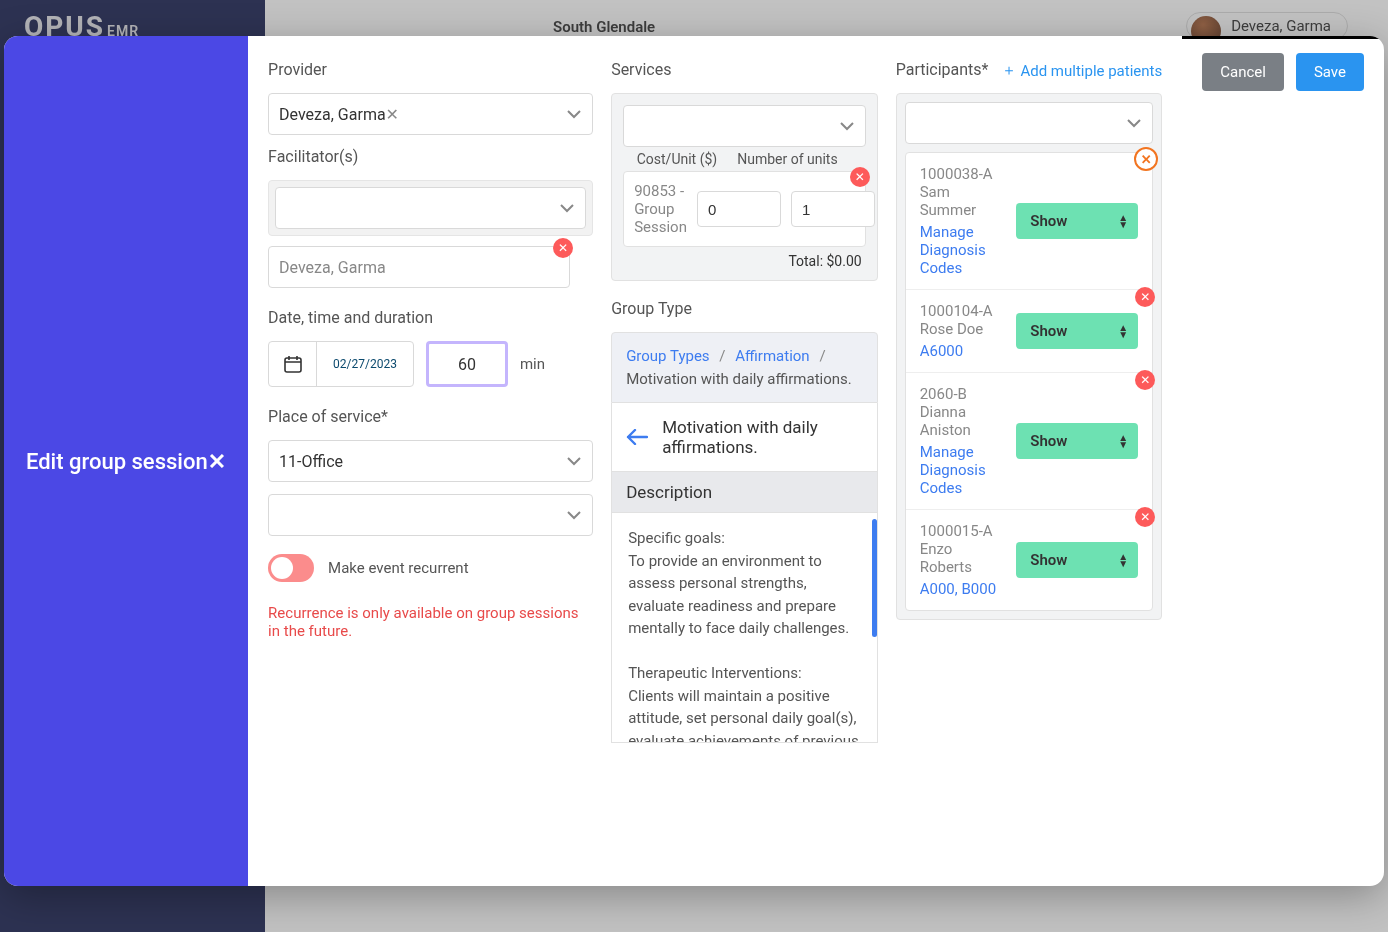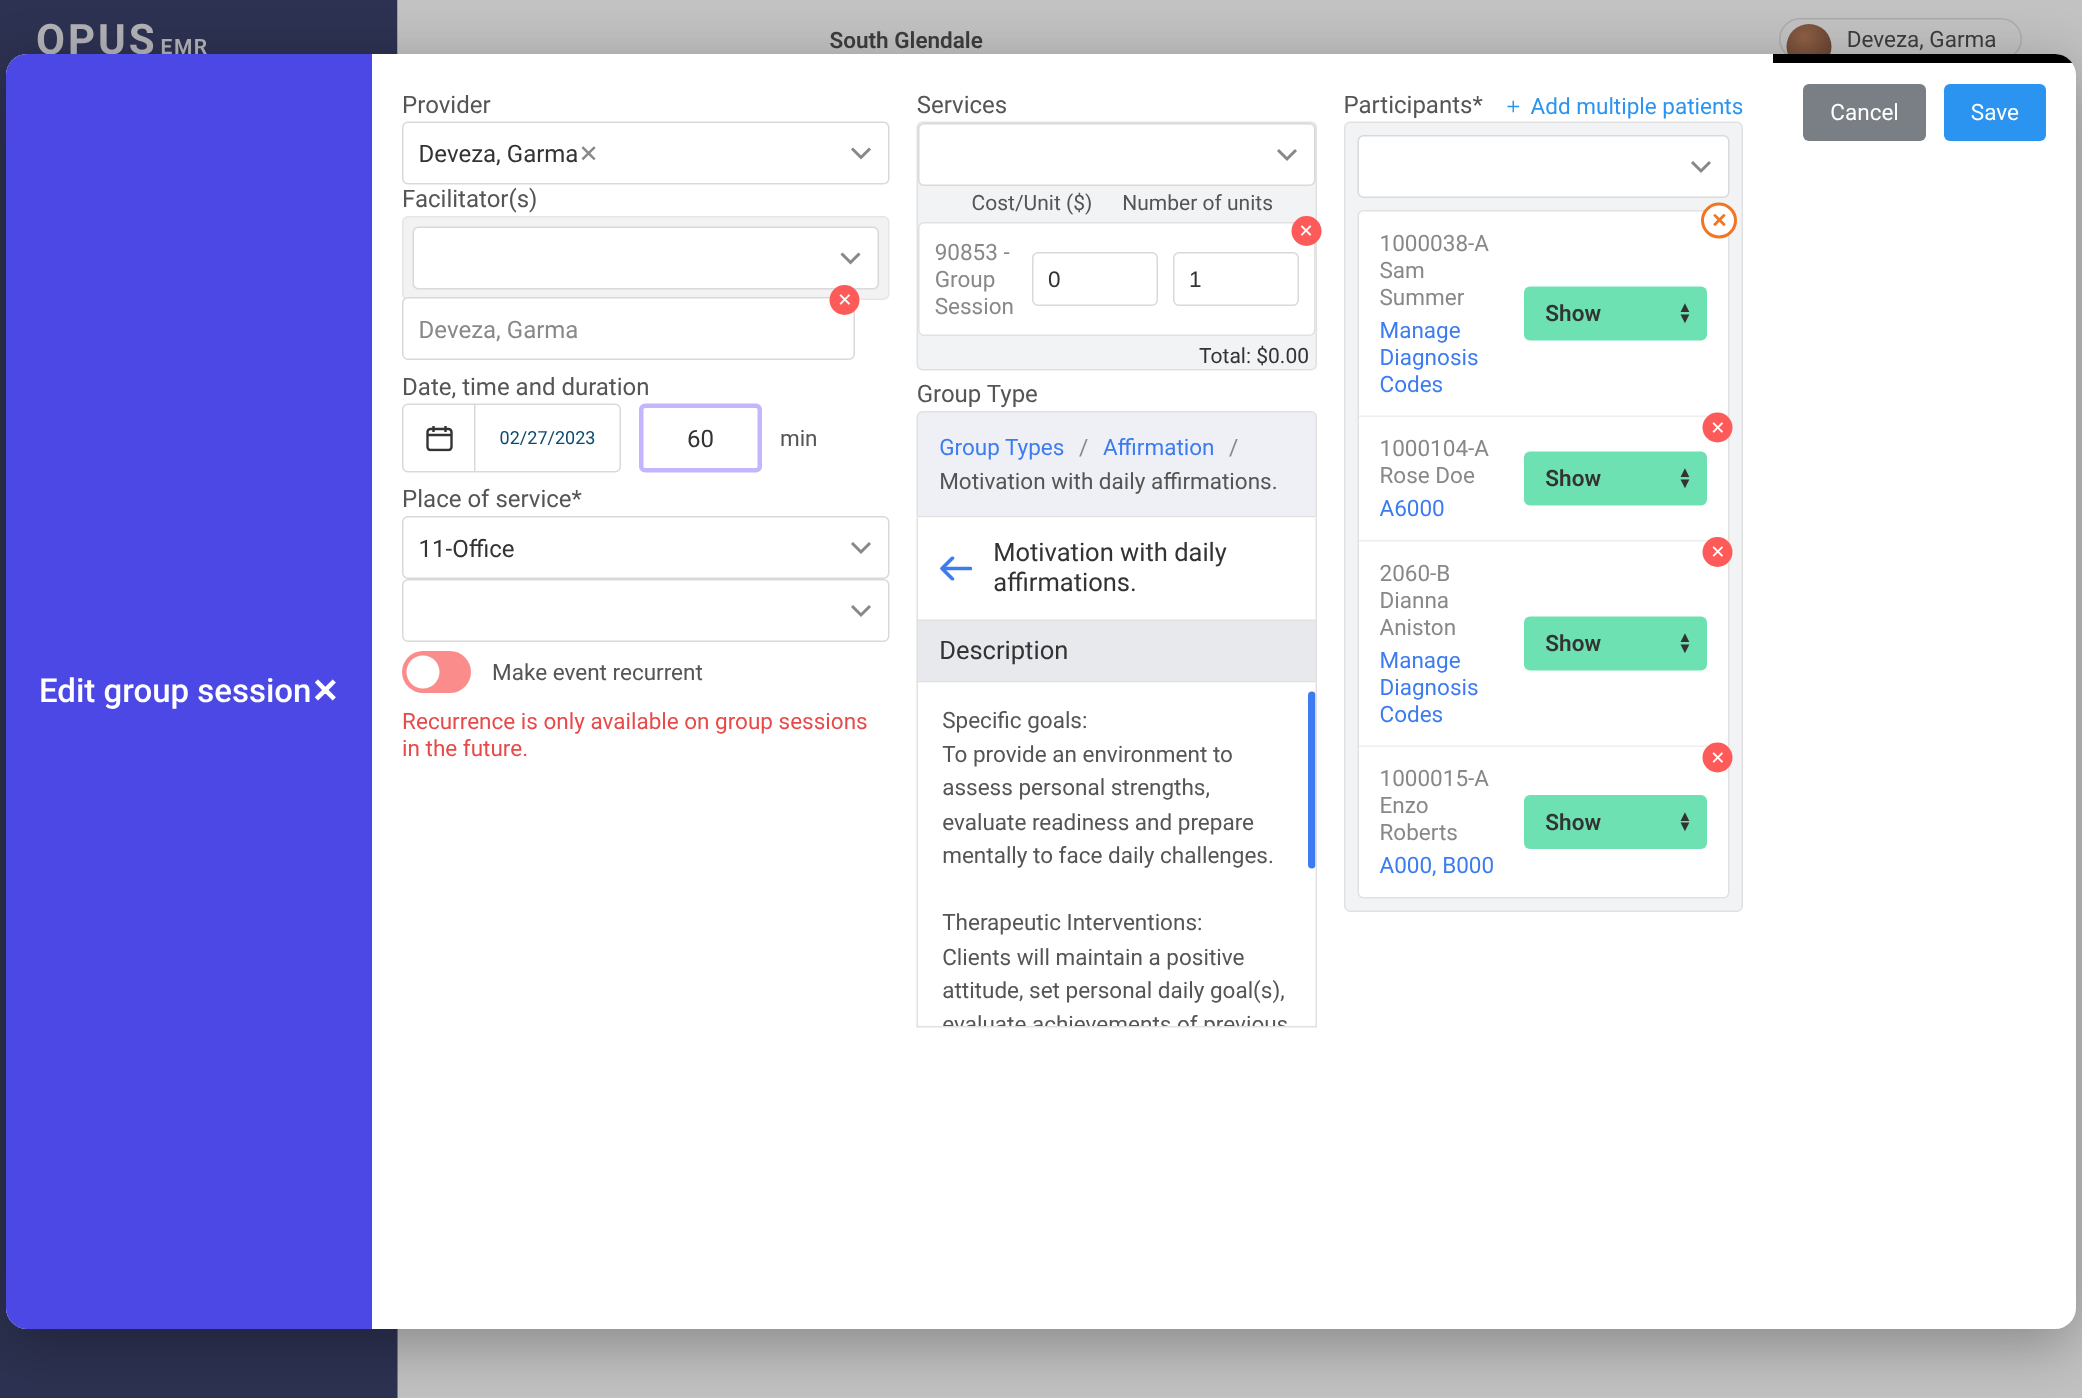--- a/index.html
+++ b/index.html
@@ -71,21 +71,21 @@
 
   .modal-body {
     flex: 1;
     display: grid;
     grid-template-columns: 1fr 0.82fr 0.82fr;
     gap: 18px;
     padding: 24px 20px 10px 20px;
     overflow: hidden;
   }
 
-  .col { display: flex; flex-direction: column; min-width: 0; }
+  .col { display: flex; flex-direction: column; gap: 12px; min-width: 0; }
 
   .label { color: #555; font-size: 16px; margin-bottom: 2px; }
 
   .select, .input {
     border: 1px solid #d9d9d9;
     border-radius: 4px;
     background: #fff;
     height: 42px;
     display: flex; align-items: center;
     padding: 0 10px;
@@ -120,21 +120,21 @@
   .dt-val { padding: 0 16px; display:flex;align-items:center; color:#0c4a6e; font-size:12px;}
   .min-box { border:3px solid #c4b5fd; border-radius:4px; width:82px; height:46px; display:flex;align-items:center;justify-content:center; color:#333; font-size:16px;}
   .min-label { color:#555; }
 
   .toggle-row { display:flex; align-items:center; gap:14px; margin-top:6px;}
   .toggle { width:46px; height:28px; border-radius:14px; background:#fb8c8c; position:relative;}
   .toggle::after{ content:""; position:absolute; left:3px; top:3px; width:22px;height:22px;border-radius:50%;background:#fff;}
   .warn { color:#e84a4a; margin-top:10px; font-size:15px;}
 
   
-  .svc-card{ border:1px solid #e1e1e1; border-radius:4px; background:#f2f3f4; padding:0; }
+  .svc-card{ border:1px solid #e1e1e1; border-radius:4px; background:#f2f3f4; padding:11px; }
   .svc-head{display:flex; gap:20px; font-size:14px; color:#555; justify-content:flex-end; padding:4px 28px 4px 0;}
   .svc-row{display:flex; align-items:center; gap:10px; background:#fff; border:1px solid #e1e1e1; border-radius:4px; padding:10px; position:relative;}
   .svc-name{flex:1; color:#888;}
   .svc-input{width:84px; height:36px; border:1px solid #d9d9d9; border-radius:4px; text-align:left; padding:0 10px; color:#333; font-size:15px;}
   .svc-row .remove-badge{ right:-5px; top:-5px;}
   .total{ text-align:right; color:#333; padding:6px 4px 0 0; font-size:14px;}
 
   .group-type-block{}
   .gt-bread{ background:#eef0f5; border:1px solid #e1e1e1; border-radius:4px 4px 0 0; padding:12px 14px; color:#555; line-height:1.5; }
   .gt-bread a{ color:#3d7cf0; cursor:pointer;}
@@ -163,21 +163,21 @@
     cursor:pointer;
   }
   .show-btn .carets{ margin-left:auto; font-size:10px; line-height:7px; color:#333;}
   .p-item .remove-badge{ right:-3px; top:-3px;}
   .p-item.first .remove-badge{
     border:2px solid #f27521; background:#fff; color:#f27521; font-weight:700; font-size:13px;
     width:24px;height:24px; right:-6px; top:-6px;
   }
 
   .modal-footer{
-    border-top:6px solid #000000;
+    border-top:3px solid #000000;
     padding:14px 20px;
     display:flex; justify-content:flex-end; gap:12px;
   }
   .btn{ height:38px; border-radius:4px; padding:0 18px; font-size:15px; cursor:pointer; display:flex;align-items:center;}
   .btn-cancel{ background:#7a7f85; color:#fff;}
   .btn-save{ background:#2a94f0; color:#fff;}
 
   svg{display:block;}
 </style>
 </head>

